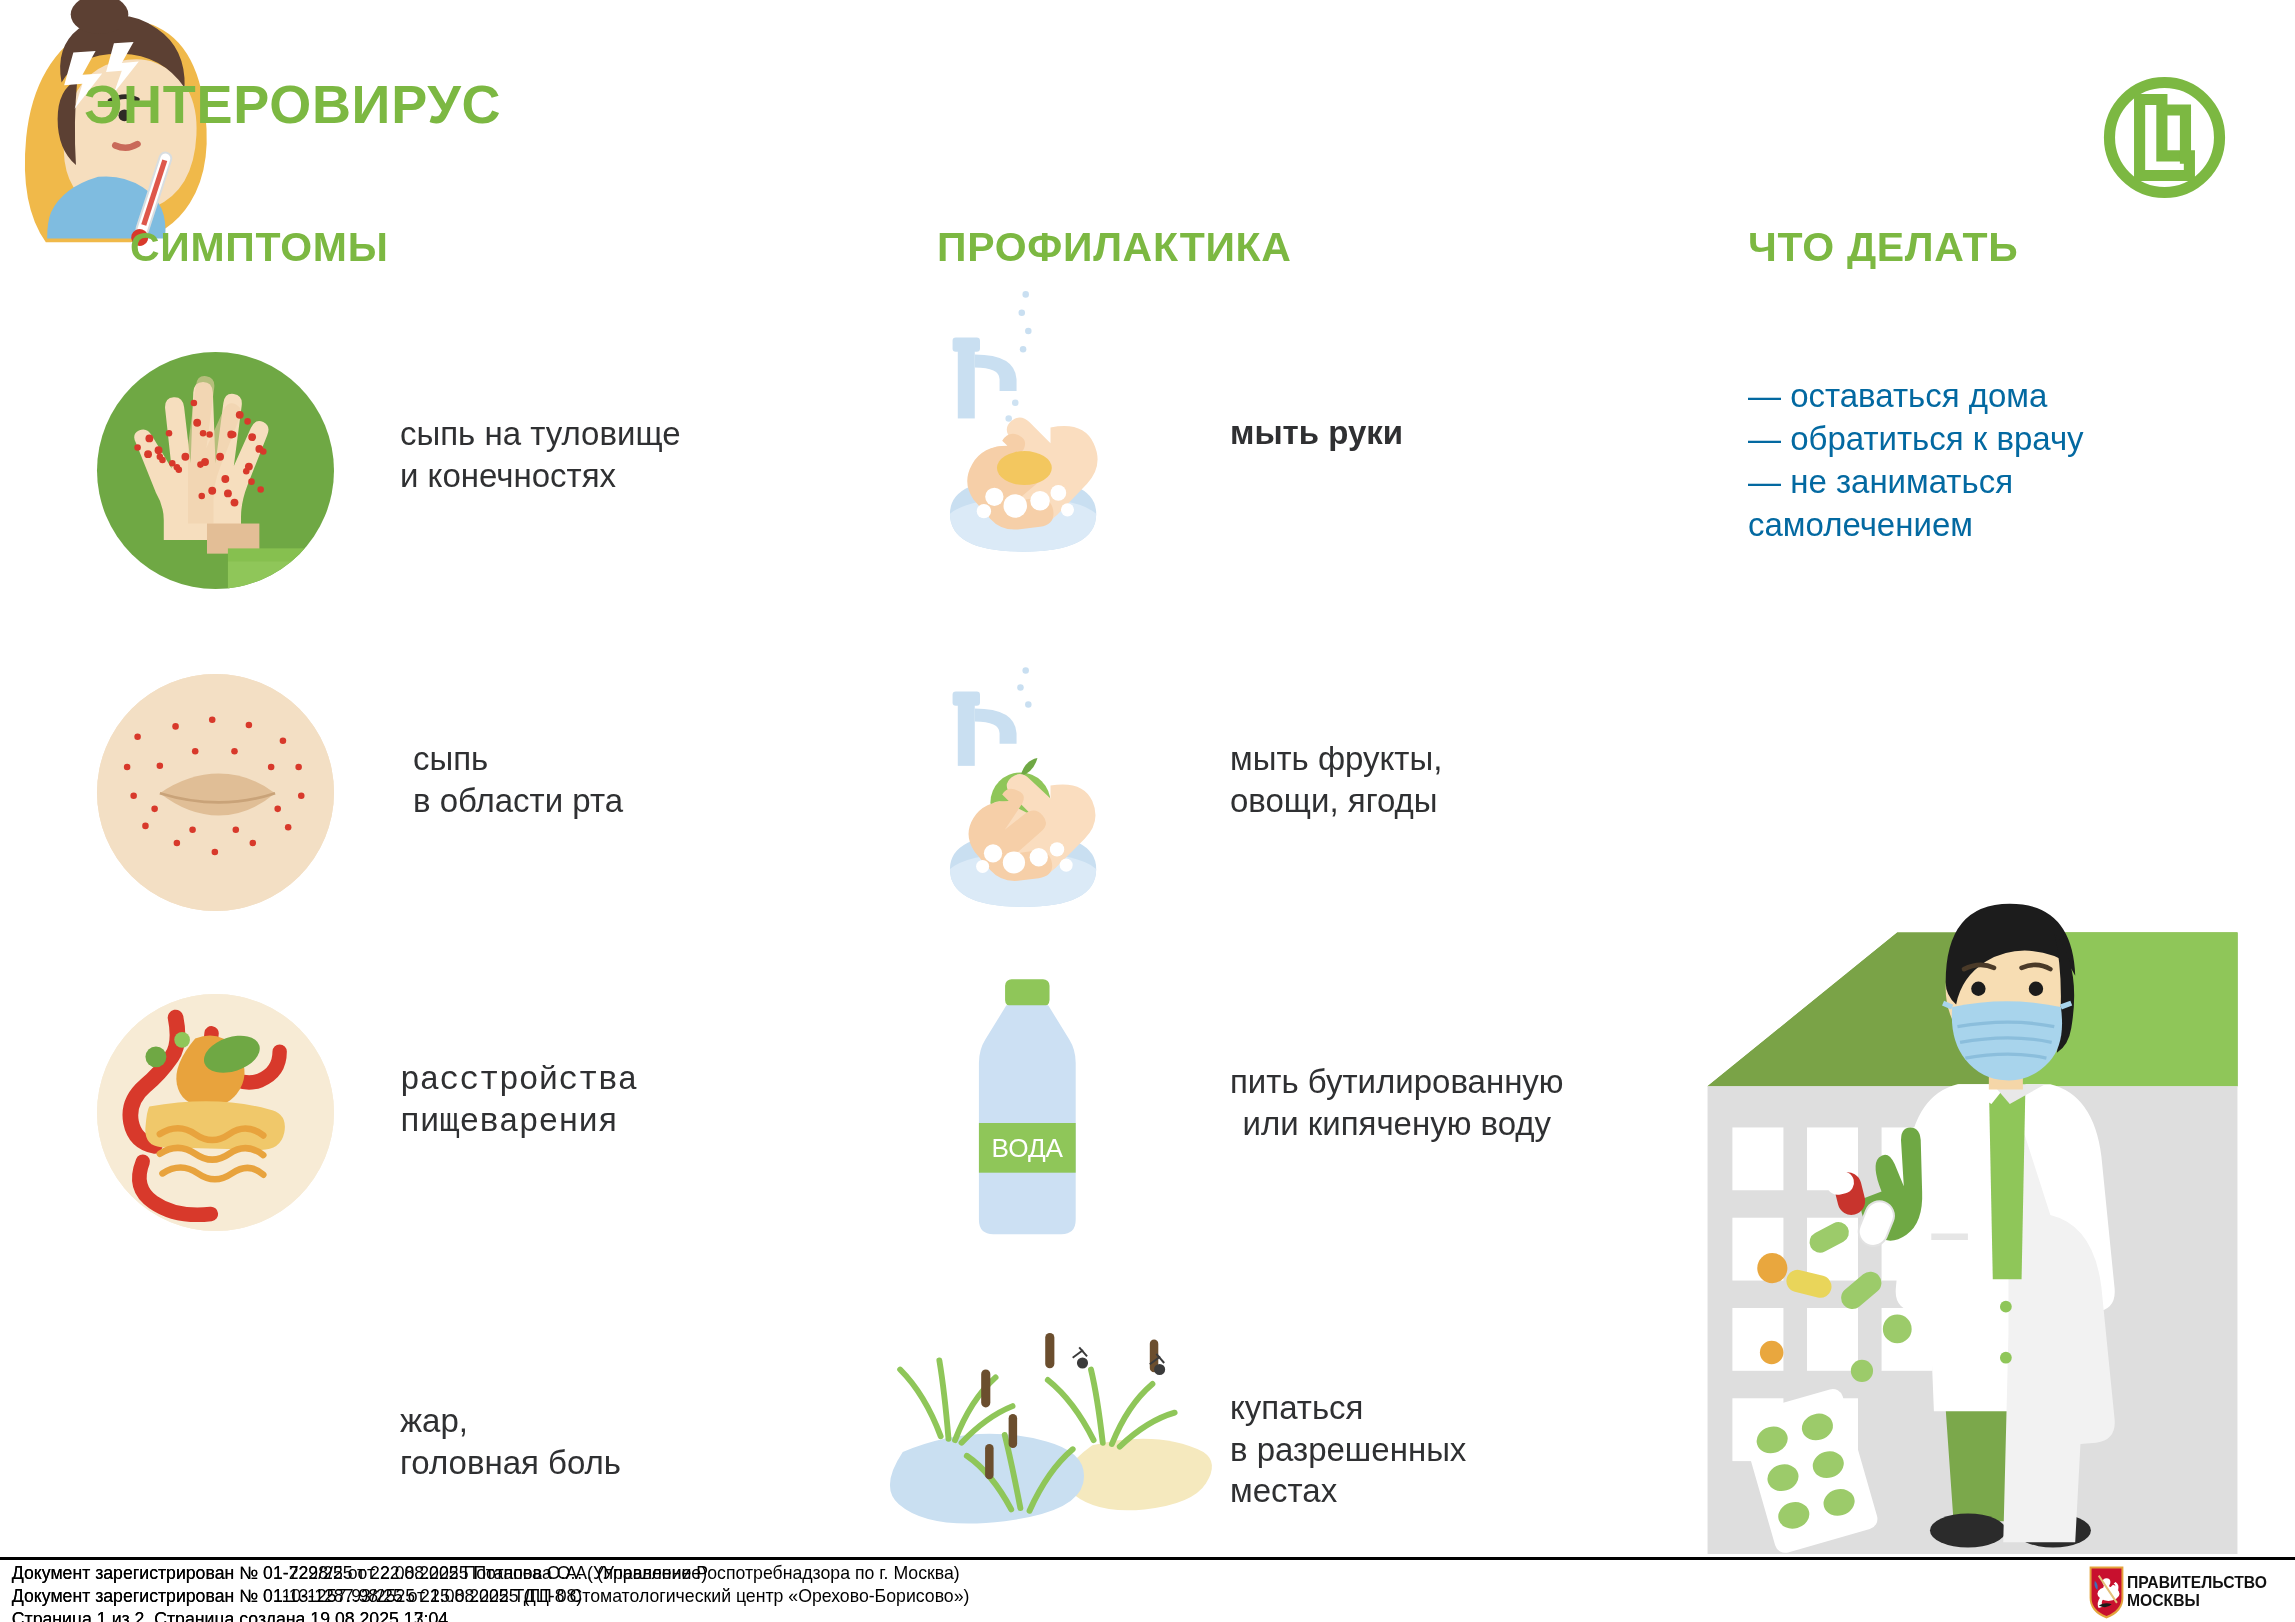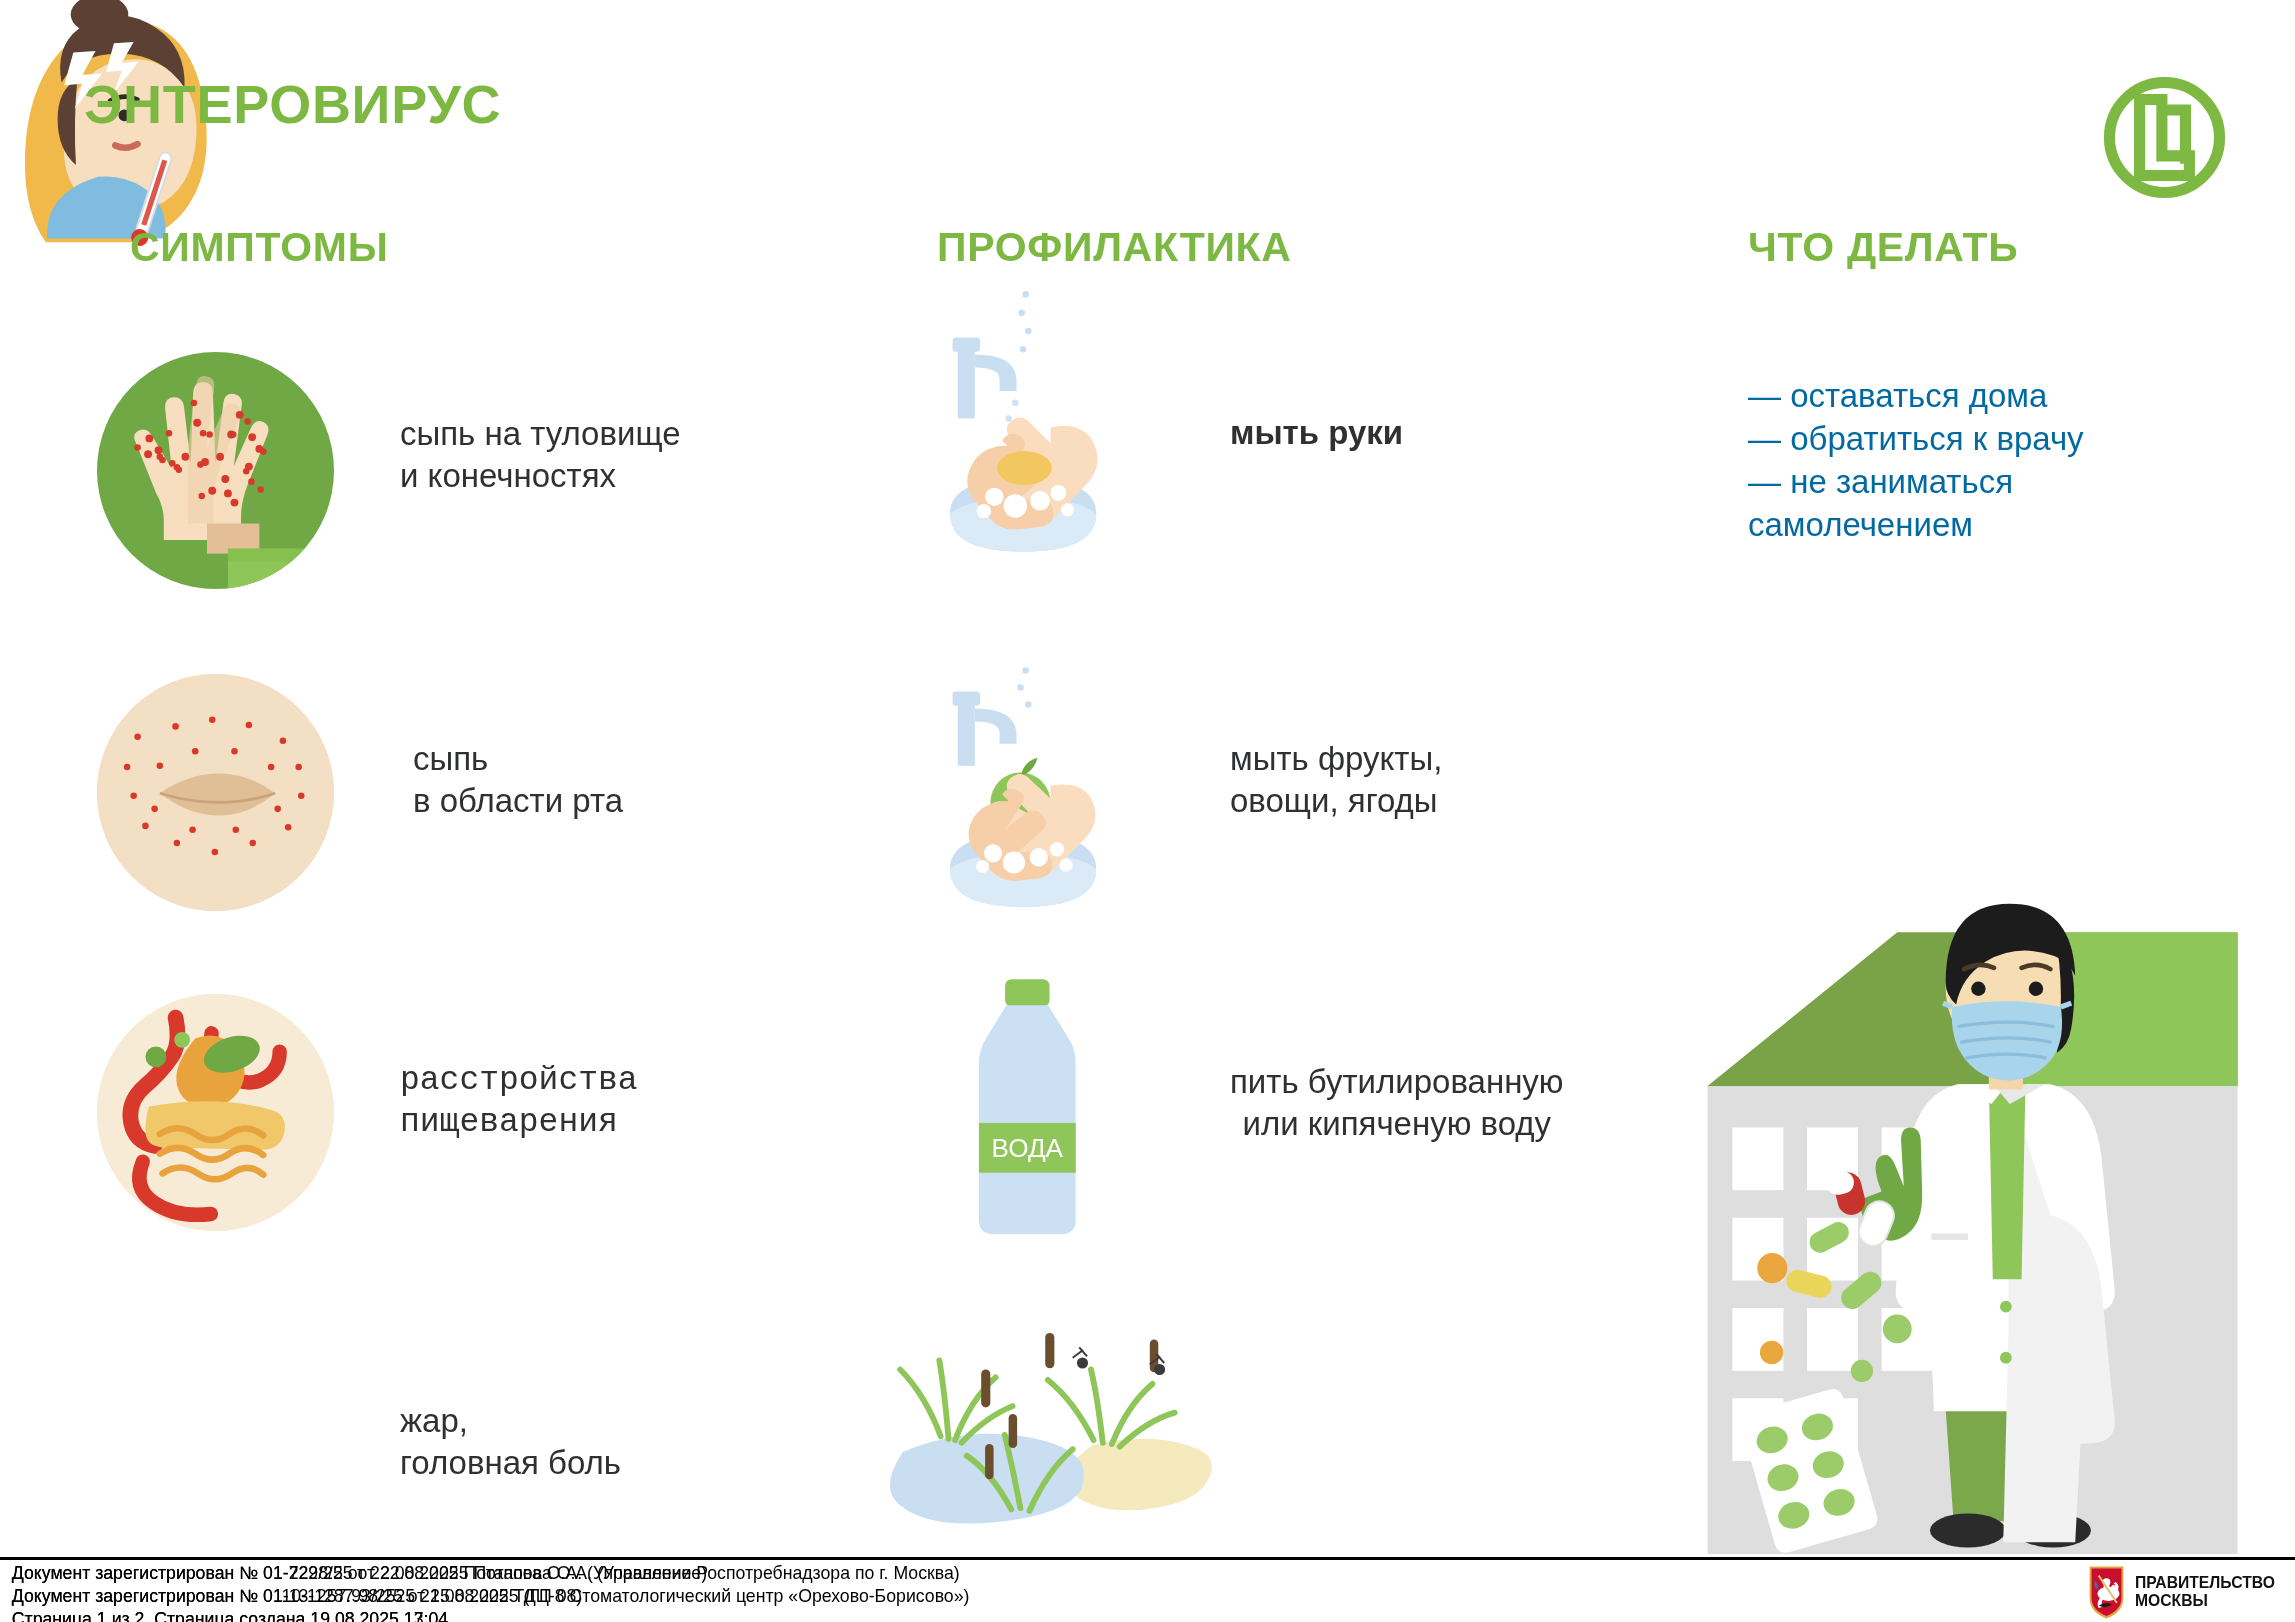--- a/index.html
+++ b/index.html
@@ -63,21 +63,21 @@
   .footer-rule{
     position:absolute;left:0;top:1557px;width:2295px;height:3.3px;background:#000;
   }
   .stamp{
     position:absolute;left:11.8px;
     font-size:17.7px;color:#000;line-height:1.30;white-space:nowrap;
     font-family:"Liberation Sans", sans-serif;
   }
   .stamp.a{top:1562px;}
   .stamp.b{top:1562px;}
-  .gov-logo{position:absolute;left:2087px;top:1563px;width:196px;height:58px;display:flex;align-items:center;gap:9px;}
+  .gov-logo{position:absolute;left:2087px;top:1563px;width:196px;height:58px;display:flex;align-items:center;gap:1px;}
   .gov-text{font-size:15.7px;font-weight:bold;color:#111;line-height:1.12;}
 </style>
 </head>
 <body>
 
 <div class="poster">
 
   <div class="title">ЭНТЕРОВИРУС</div>
 
   <div class="brand-logo">
@@ -342,20 +342,25 @@
         <rect x="448" y="28" width="13" height="50" rx="6.5"></rect>
       </g>
       <g stroke="#3b3b3b" stroke-width="3" fill="none">
         <path d="M330 56 l16 -12 M352 54 l-12 -14"></path>
         <circle cx="345" cy="64" r="7" fill="#3b3b3b"></circle>
         <path d="M448 66 l16 -12 M470 64 l-12 -14"></path>
         <circle cx="463" cy="74" r="7" fill="#3b3b3b"></circle>
       </g>
     </svg>
   </div>
+  <div class="body-text" style="left:1230px;top:1387px;">
+    <div>купаться</div>
+    <div>в разрешенных</div>
+    <div>местах</div>
+  </div>
 
   <div class="house-wrap">
     <svg viewBox="0 0 830 1420" width="543" height="929">
 
       <path d="M10 705 L300 470 L820 470 L820 705 Z" fill="#7AA347"></path>
       <path d="M300 470 L460 470 L820 705 L820 470 Z" fill="#8FC659"></path>
       <path d="M10 705 L300 470 L820 470 L820 705 Z" fill="none"></path>
       <polygon points="10,705 300,470 460,470 460,705" fill="#7AA347"></polygon>
       <polygon points="460,470 820,470 820,705 460,705" fill="#8FC659"></polygon>
 

